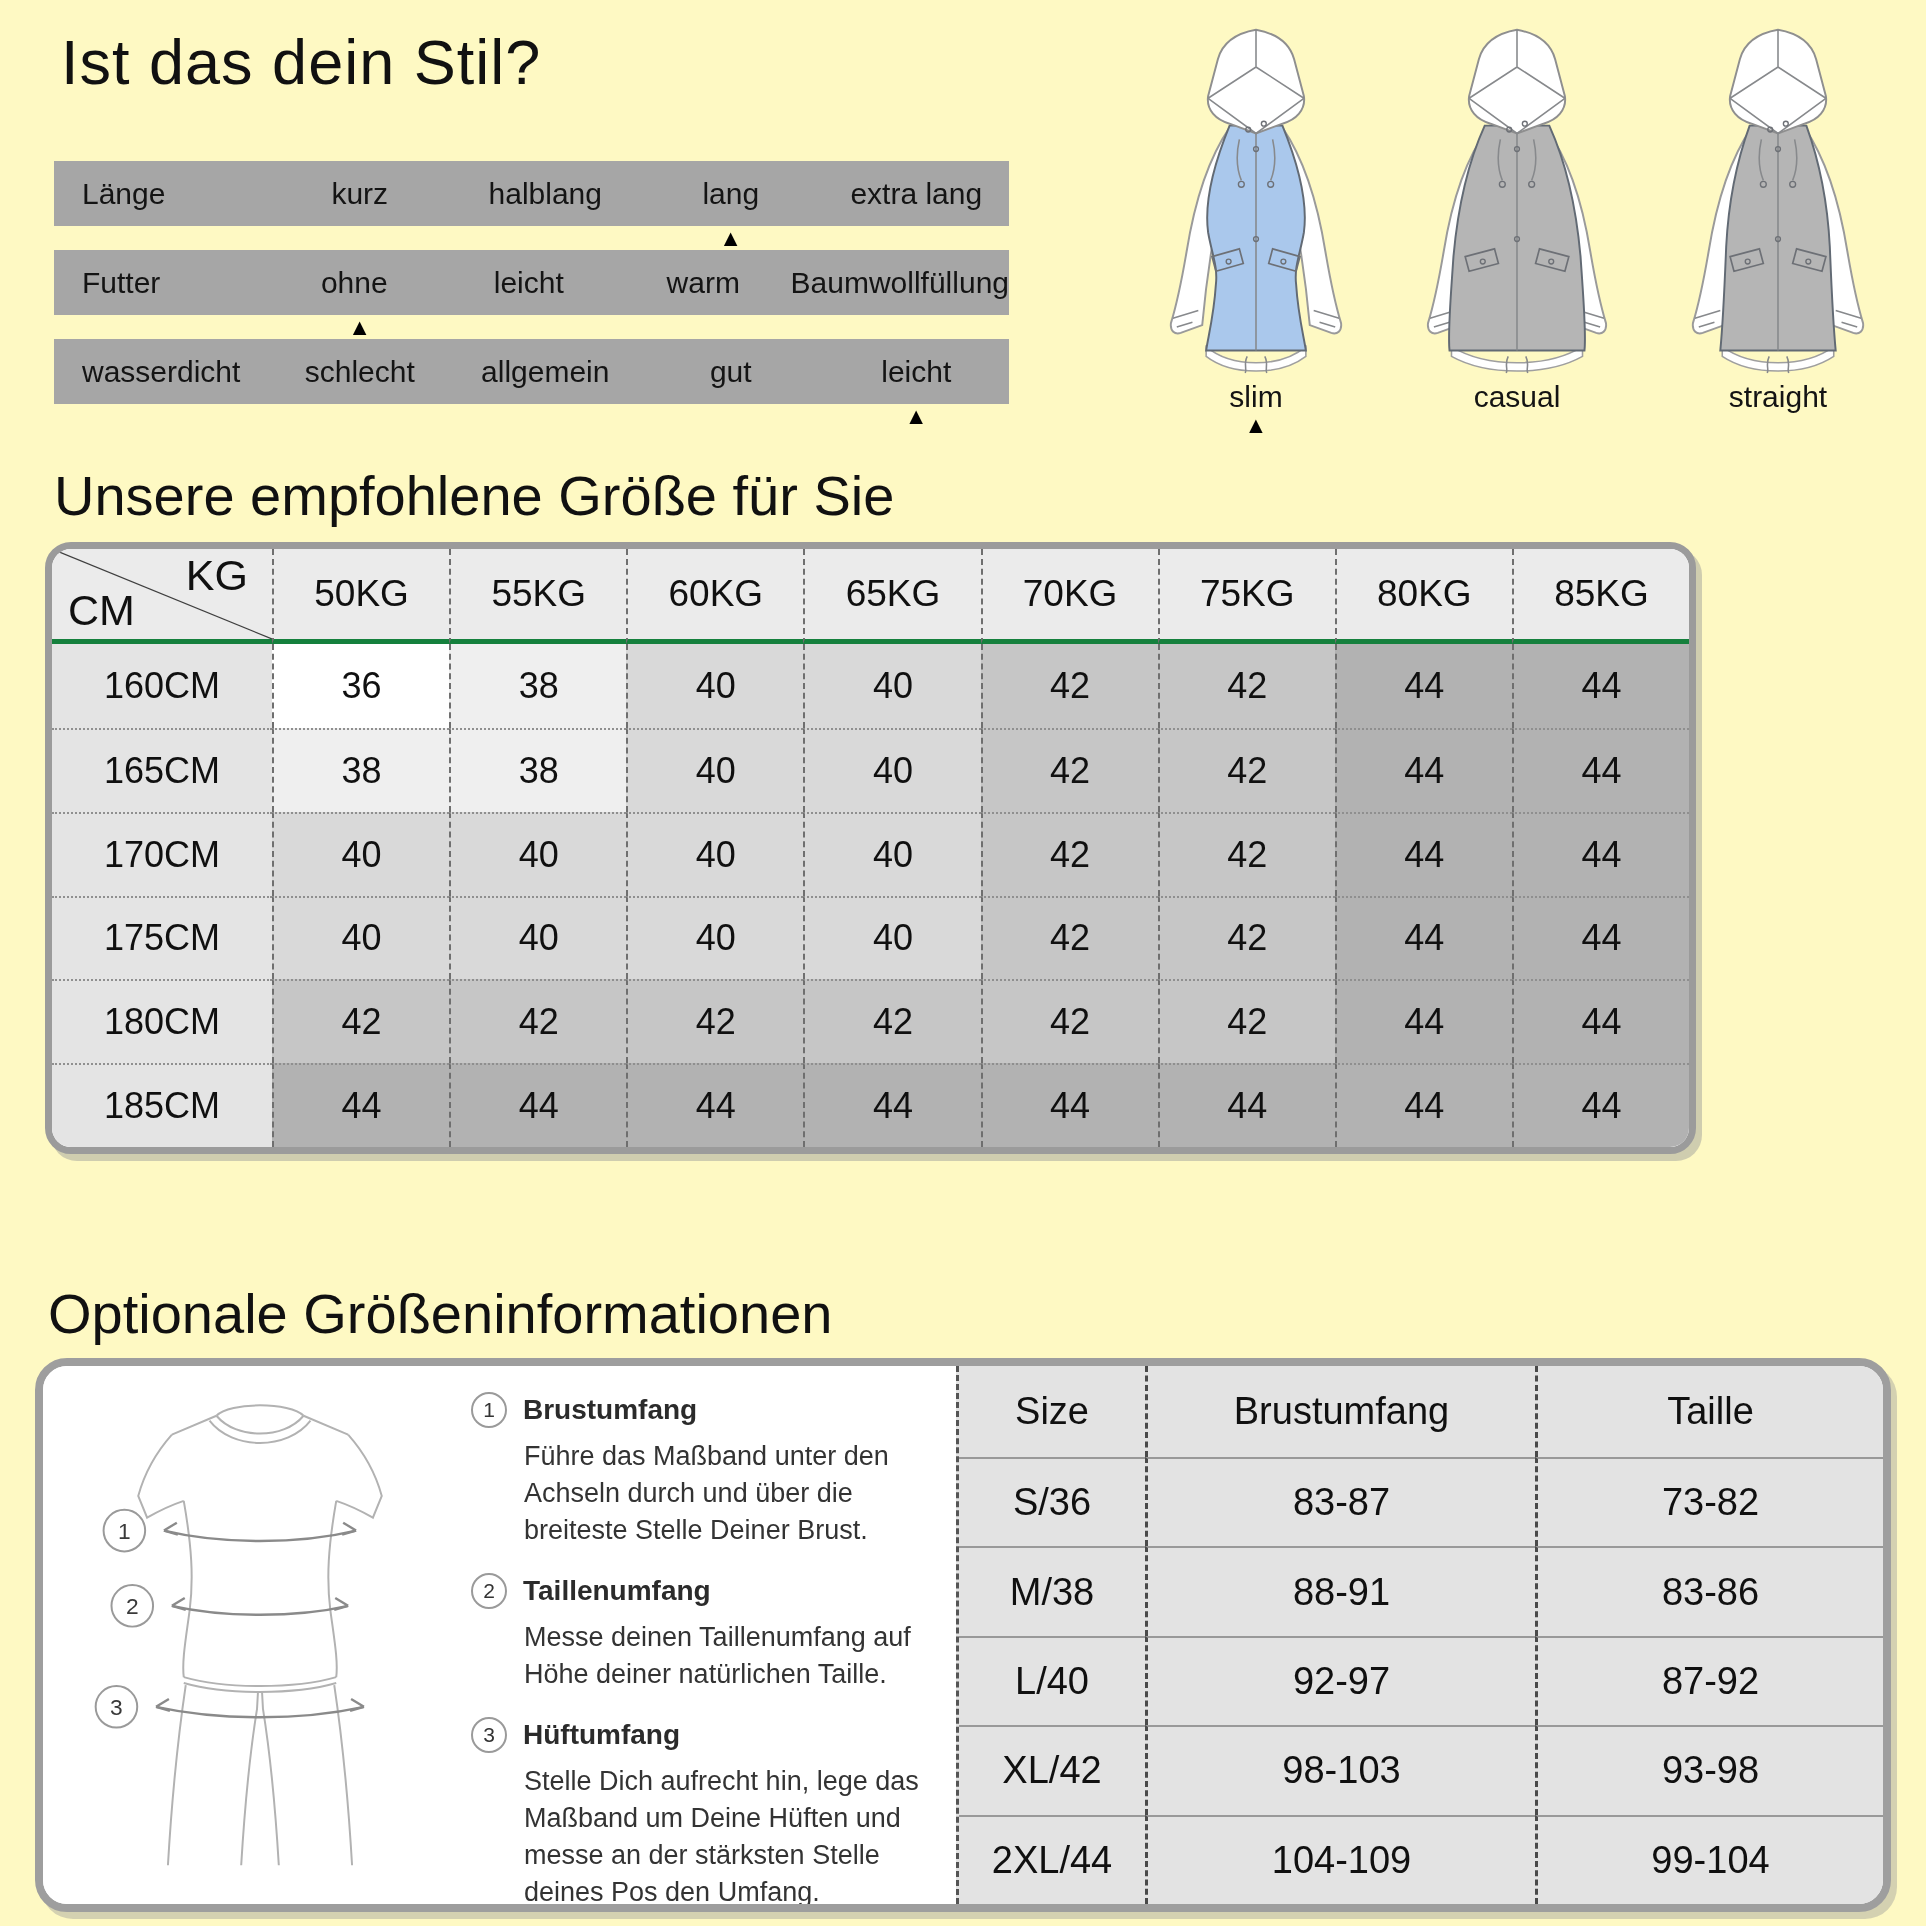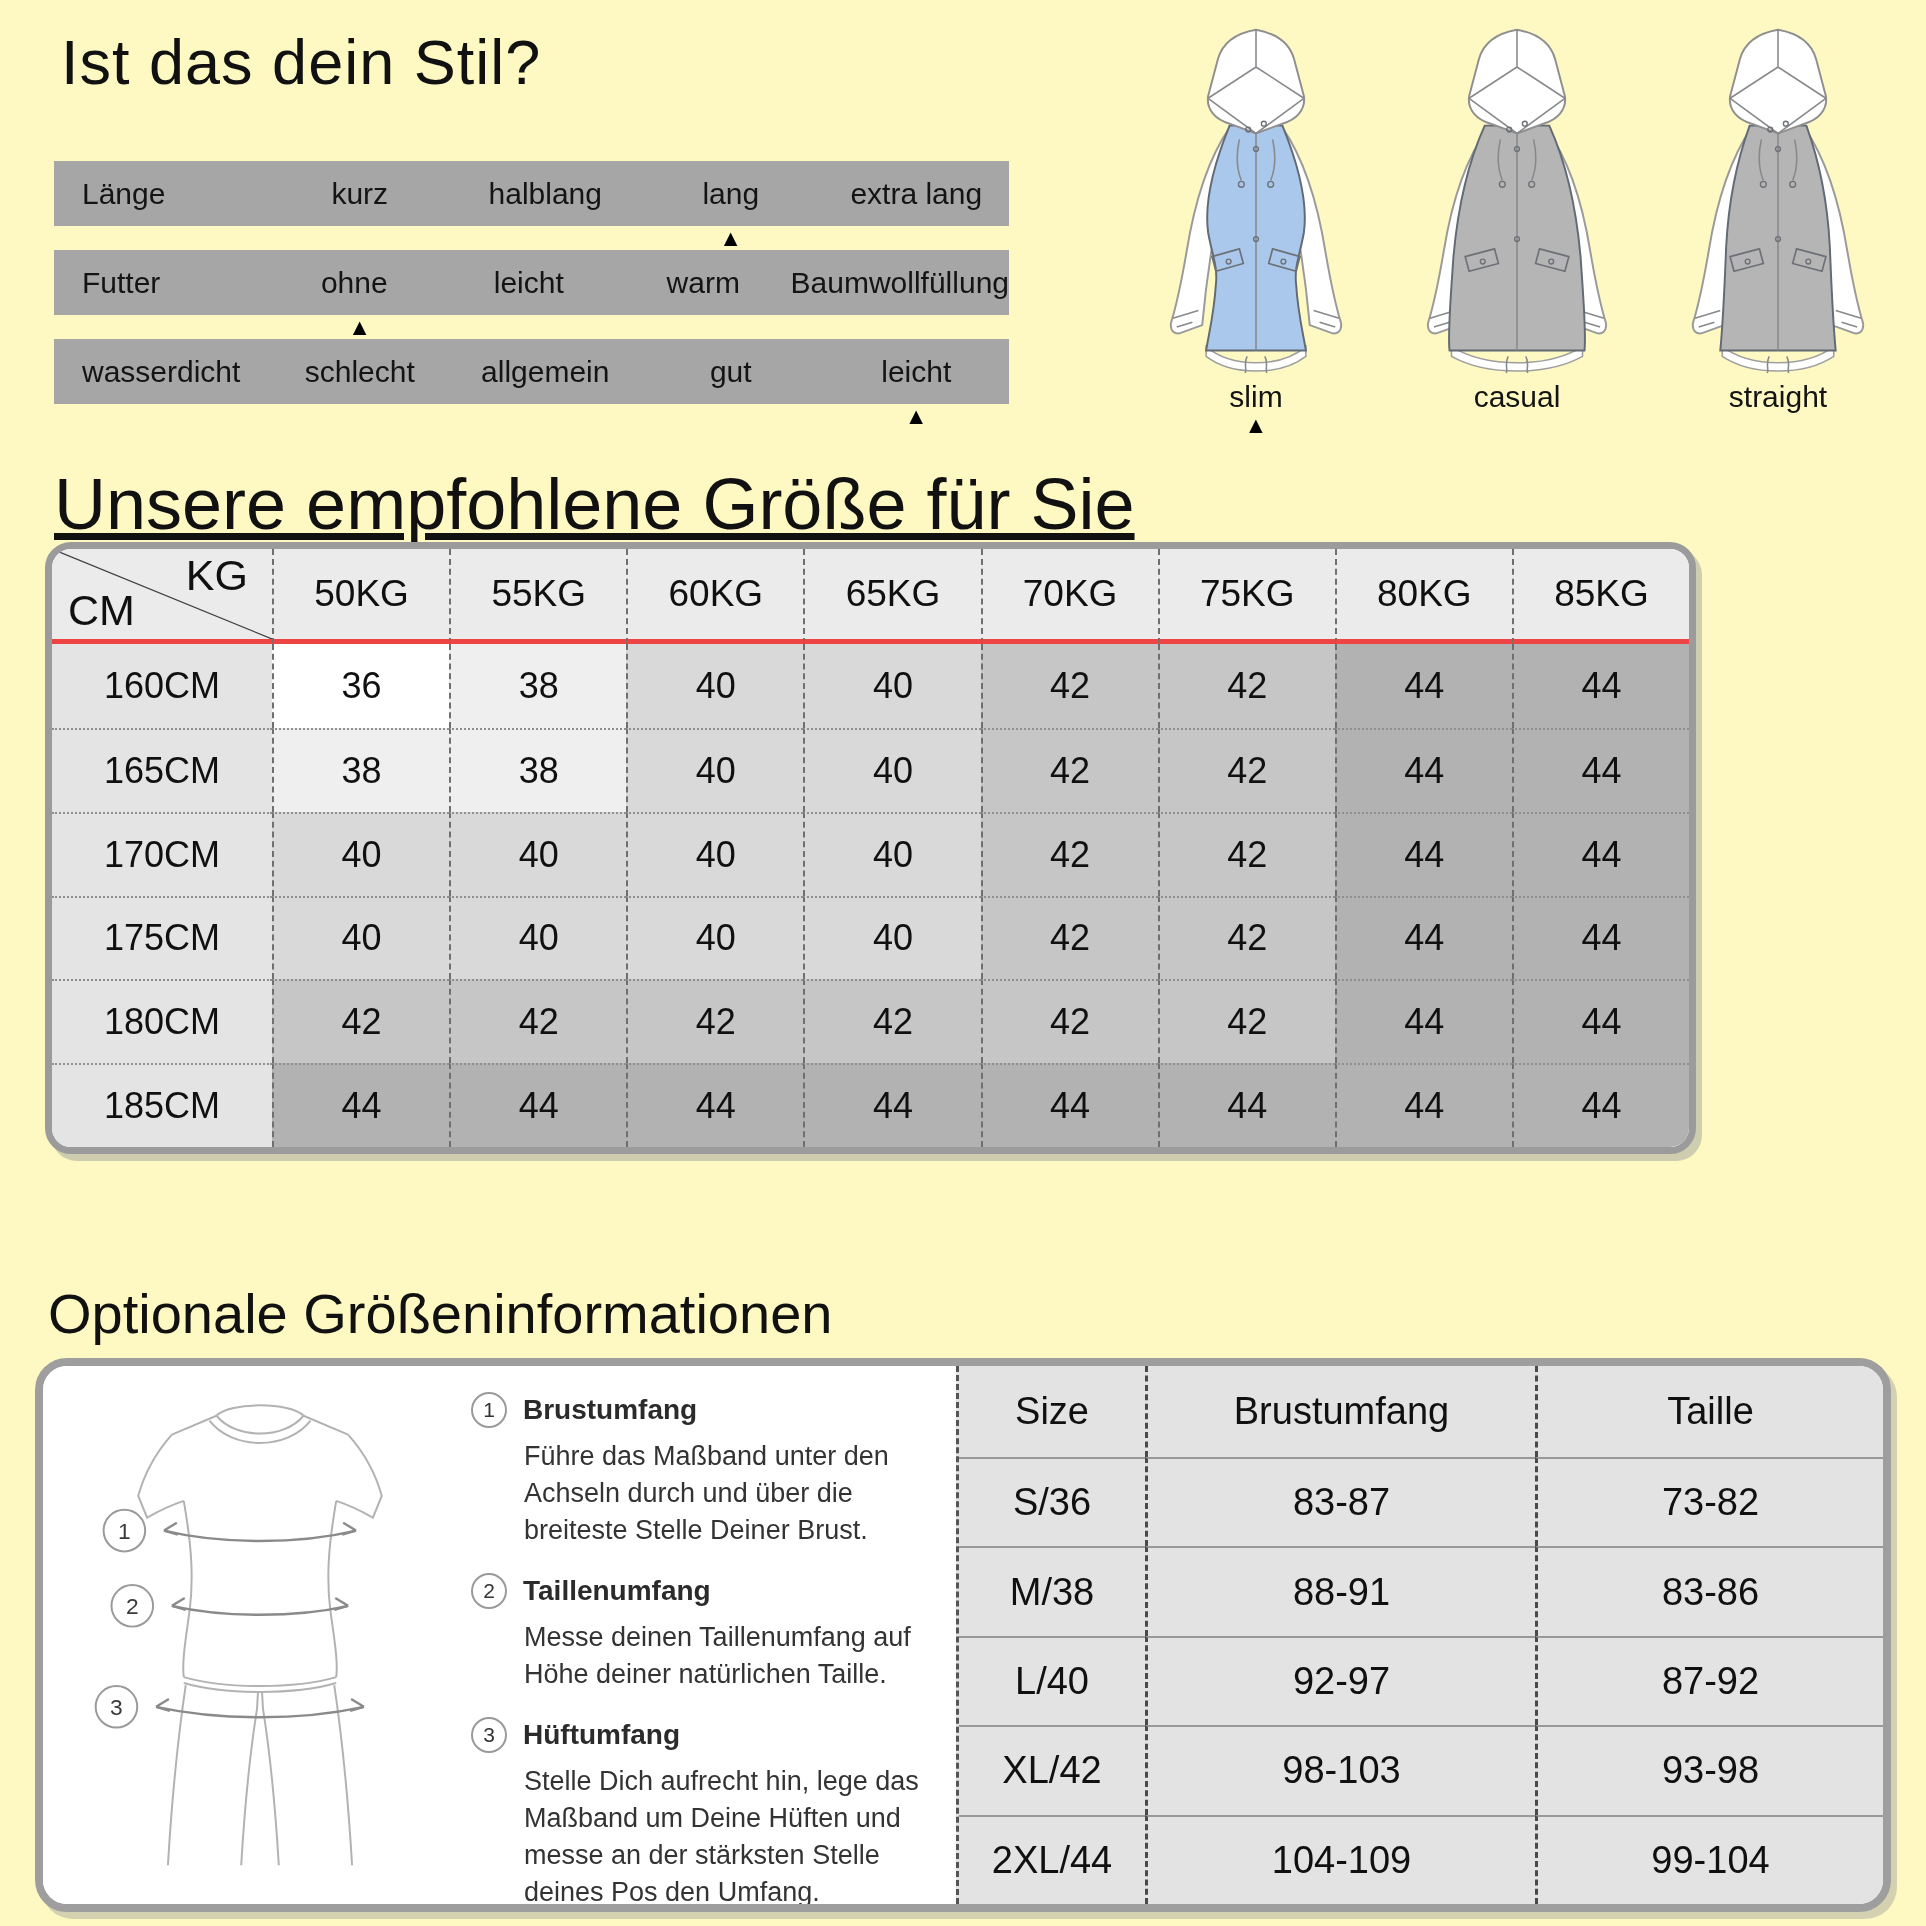--- a/index.html
+++ b/index.html
@@ -1,21 +1,21 @@
 <!DOCTYPE html>
 <html><head>
 <meta charset="utf-8">
 <style>
   html,body{margin:0;padding:0;background:#fff;}
   .page{position:relative;width:1927px;height:1927px;background:#fef9c3;overflow:hidden;
         font-family:"Liberation Sans",sans-serif;color:#111;}
 
   
   .h-style{position:absolute;left:61px;top:26px;font-size:63px;font-weight:400;letter-spacing:1px;}
-  .h-size{position:absolute;left:54px;top:463px;font-size:72px;font-weight:400;text-decoration:underline;}
+  .h-size{position:absolute;left:54px;top:463px;font-size:56px;font-weight:400;}
   .h-opt{position:absolute;left:48px;top:1281px;font-size:56px;font-weight:400;}
 
   
   .bars{position:absolute;left:54px;top:161px;width:955px;}
   .attr-bar{display:flex;align-items:center;height:65px;background:#a6a6a6;font-size:30px;color:#141414;}
   .attr-bar .lbl{flex:0 0 213px;padding-left:28px;box-sizing:border-box;white-space:nowrap;}
   .attr-bar .opt{flex:1;text-align:center;white-space:nowrap;}
   .marker-row{display:flex;height:24px;align-items:center;}
   .marker-row .lbl{flex:0 0 213px;}
   .marker-row .opt{flex:1;text-align:center;}
@@ -37,21 +37,21 @@
 
   
   .size-table{position:absolute;left:45px;top:542px;width:1651px;height:612px;box-sizing:border-box;
               border:7px solid #9b9b9b;border-radius:26px;overflow:hidden;background:#fff;
               box-shadow:6px 7px 0 rgba(150,150,150,.45);}
   .sg{display:grid;grid-template-columns:220px repeat(8,1fr);grid-template-rows:95px repeat(6,1fr);
       width:100%;height:100%;}
   .sg>div{display:flex;align-items:center;justify-content:center;font-size:36px;color:#101010;
           border-left:2px dashed #6f6f6f;border-top:2px dotted #8f8f8f;box-sizing:border-box;}
   .sg>div:nth-child(9n+1){border-left:none;}
-  .sg>div:nth-child(-n+9){border-top:none;border-bottom:5px solid #ef4444;background:#ebebeb;font-size:37px;}
+  .sg>div:nth-child(-n+9){border-top:none;border-bottom:5px solid #15803d;background:#ebebeb;font-size:37px;}
   .sg>div:nth-child(n+10):nth-child(-n+18){border-top:none;}
   .sg>div.rowhdr{background:#e4e4e4;}
   .corner{position:relative;}
   .corner .kg{position:absolute;top:2px;right:24px;font-size:43px;}
   .corner .cm{position:absolute;bottom:4px;left:16px;font-size:43px;}
   .corner svg{position:absolute;inset:0;width:100%;height:100%;}
 
   
   .panel{position:absolute;left:35px;top:1358px;width:1856px;height:554px;box-sizing:border-box;
          border:8px solid #9e9e9e;border-radius:32px;overflow:hidden;display:flex;background:#fff;

